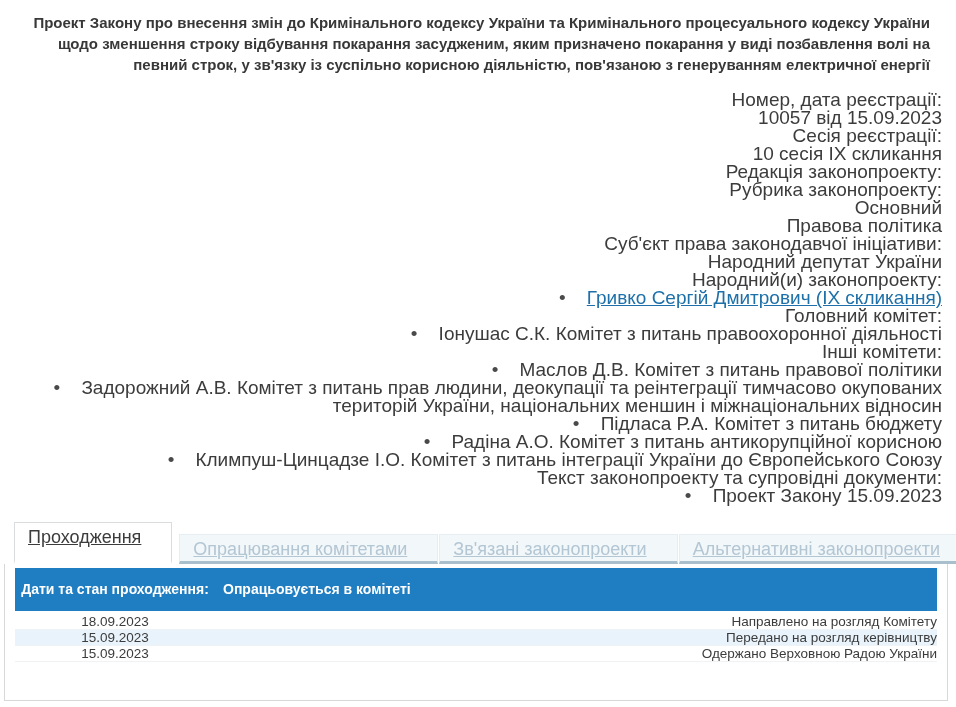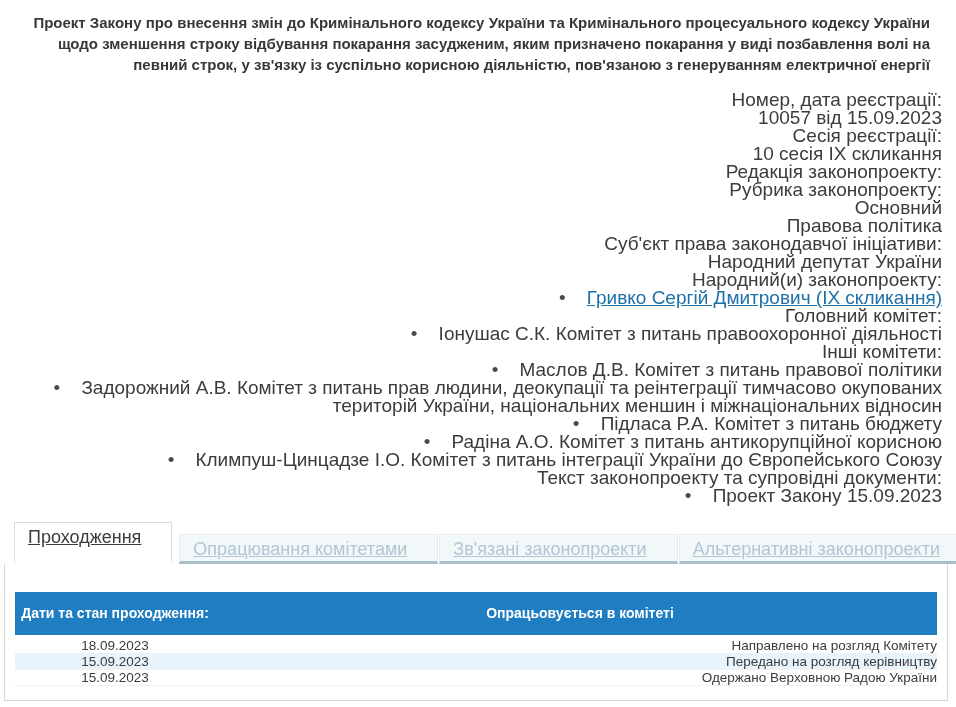--- a/index.html
+++ b/index.html
@@ -52,31 +52,31 @@
     background:var(--tab-enabled-bg,#d9ebf7);
     color:var(--tab-enabled-text,#17689e);
     border-color:#cfe3f0;
     border-bottom-color:var(--tab-enabled-underline,#2e6e9e);
     margin-right:1px; cursor:pointer;
   }
   
   .panel {
     margin:0 8px 0 4px;
     border:1px solid #d8d8d8; border-top:none;
-    padding:28px 10px 0 10px;
+    padding:4px 10px 0 10px;
     height:137px;
   }
   .progress-table { width:100%; border-collapse:collapse; }
   .progress-table thead th {
     background:var(--table-header-bg,#1f7dc1);
     color:#fff; font-size:14px; font-weight:bold;
     height:44px; border-bottom:3px solid #fff;
   }
   .progress-table th.c1 { width:200px; text-align:center; }
-  .progress-table th.c2 { text-align:center; padding-left:8px; }
+  .progress-table th.c2 { text-align:left; padding-left:8px; }
   .progress-table tbody td {
     font-size:13.5px; height:15px; color:#3c3c3c;
     border-bottom:1px solid #f0f3f6;
   }
   .progress-table td.date { width:200px; text-align:center; }
   .progress-table td.status { text-align:right; padding-left:8px; }
   .progress-table tr.alt td { background:var(--row-alt-bg,#e9f3fb); }
 </style>
 </head>
 <body>

